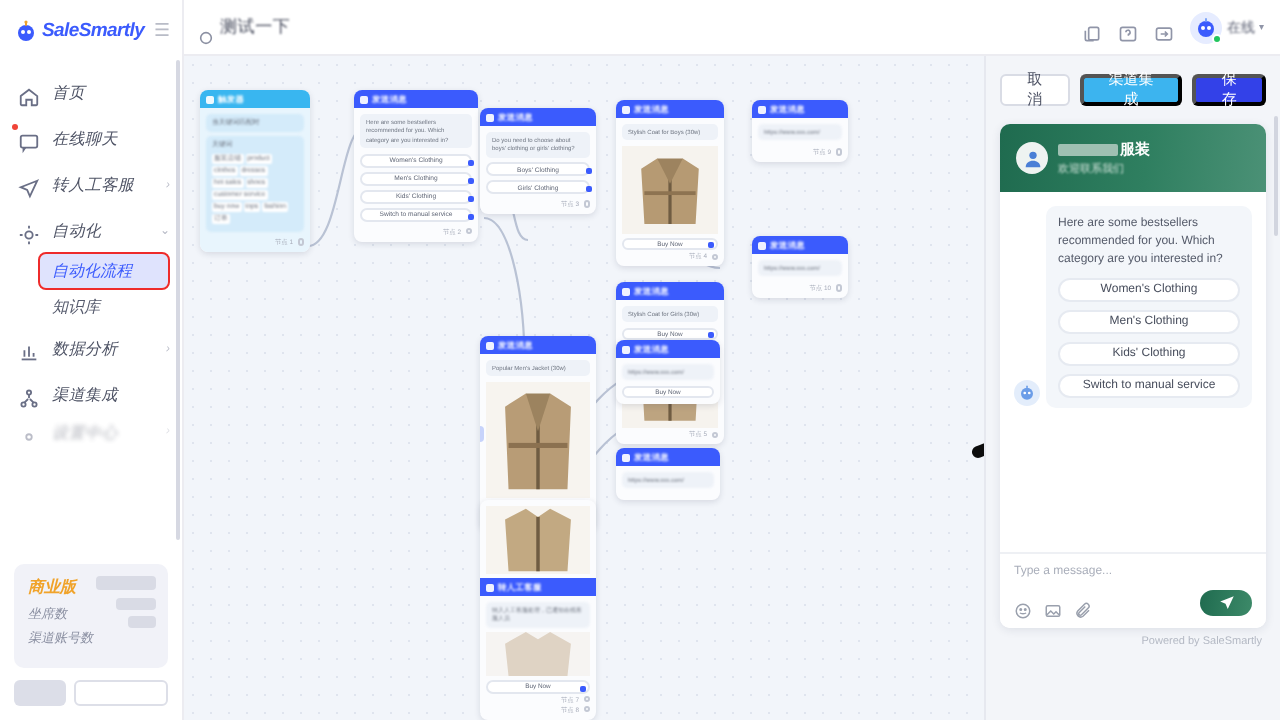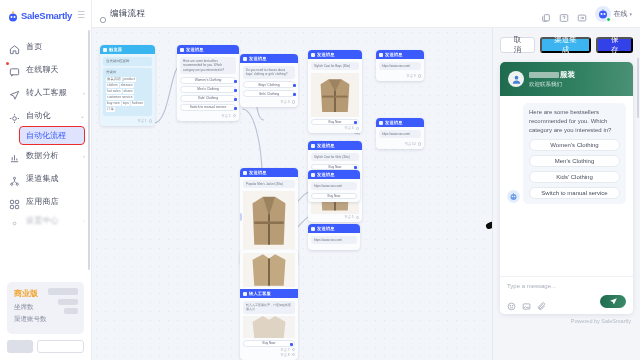--- a/index.html
+++ b/index.html
@@ -7,21 +7,21 @@
     width: 640px; height: 360px; overflow: hidden;
     font-family: "Liberation Sans", "DejaVu Sans", sans-serif;
     background: #ffffff;
   }
   #app { position: relative; width: 640px; height: 360px; display: flex; background: #fff; }
 
   
   #sidebar {
     width: 92px; height: 360px; background: #ffffff;
     border-right: 1px solid #ececf1; position: relative;
-    display: flex; flex-direction: column; flex: 0 0 92px;
+    display: flex; flex-direction: column; flex: 0 0 92px; font-style: italic;
   }
   .brand { display: flex; align-items: center; gap: 2px; padding: 9px 6px 8px 7px; }
   .brand-logo { width: 12px; height: 12px; flex: 0 0 12px; }
   .brand-name { font-size: 9.5px; font-weight: bold; color: #3b5bfd; letter-spacing: -.3px; }
   .brand-burger { margin-left: auto; color: #b9bcc7; font-size: 9px; line-height: 1; }
 
   .nav { margin-top: 6px; flex: 1 1 auto; }
   .nav-item {
     display: flex; align-items: center; height: 23px;
     padding: 0 6px 0 9px; gap: 6px; position: relative; cursor: pointer;
@@ -248,20 +248,23 @@
               <path d="M12 2v3M12 19v3M2 12h3M19 12h3"></path>
           </svg>
         </span>
         <span class="nav-label">自动化</span>
         <span class="nav-chev">⌄</span>
       </div>
 
       <div class="sub-item sub-active">
         <span class="sub-label">自动化流程</span>
       </div>
+      <div class="sub-item">
+        <span class="sub-label">知识库</span>
+      </div>
 
       <div class="nav-item">
         <span class="nav-ico">
           <svg viewBox="0 0 24 24" width="11" height="11" fill="none" stroke="#6a6f86" stroke-width="2">
             <path d="M4 19h16"></path>
               <path d="M7 16V9M12 16V5M17 16v-4"></path>
           </svg>
         </span>
         <span class="nav-label">数据分析</span>
         <span class="nav-chev">›</span>
@@ -272,31 +275,20 @@
           <svg viewBox="0 0 24 24" width="11" height="11" fill="none" stroke="#6a6f86" stroke-width="2">
             <circle cx="12" cy="5" r="2.3"></circle>
               <circle cx="6" cy="18" r="2.3"></circle>
               <circle cx="18" cy="18" r="2.3"></circle>
             <path d="M12 7.3v4M11 12l-4 4M13 12l4 4"></path>
           </svg>
         </span>
         <span class="nav-label">渠道集成</span>
       </div>
 
-      <div class="nav-item">
-        <span class="nav-ico">
-          <svg viewBox="0 0 24 24" width="11" height="11" fill="none" stroke="#6a6f86" stroke-width="2">
-            <rect x="3" y="3" width="7" height="7" rx="1.5"></rect>
-              <rect x="14" y="3" width="7" height="7" rx="1.5"></rect>
-            <rect x="3" y="14" width="7" height="7" rx="1.5"></rect>
-              <rect x="14" y="14" width="7" height="7" rx="1.5"></rect>
-          </svg>
-        </span>
-        <span class="nav-label">应用商店</span>
-      </div>
 
       <div class="nav-item" style="opacity:.45;height:14px;overflow:hidden">
         <span class="nav-ico">
           <svg viewBox="0 0 24 24" width="11" height="11" fill="none" stroke="#6a6f86" stroke-width="2">
               <circle cx="12" cy="12" r="3"></circle>
             </svg>
         </span>
         <span class="nav-label" style="filter:blur(1.1px)">设置中心</span>
         <span class="nav-chev">›</span>
       </div>
@@ -320,21 +312,21 @@
 
   <div id="main">
 
     <header id="topbar">
       <div class="crumb">
         <span class="crumb-ico">
           <svg viewBox="0 0 24 24" width="8" height="8" fill="none" stroke="#8b90a2" stroke-width="2.4">
             <circle cx="12" cy="12" r="8"></circle>
           </svg>
         </span>
-        <span class="crumb-text">编辑流程</span>
+        <span class="crumb-text">测试一下</span>
       </div>
       <div class="top-right">
         <span class="top-ico">
           <svg viewBox="0 0 24 24" width="10" height="10" fill="none" stroke="#9095a8" stroke-width="2">
             <rect x="8" y="4" width="12" height="15" rx="2"></rect>
               <path d="M4 8v10a2 2 0 0 0 2 2h8"></path>
           </svg>
         </span>
         <span class="top-ico">
           <svg viewBox="0 0 24 24" width="10" height="10" fill="none" stroke="#9095a8" stroke-width="2">

